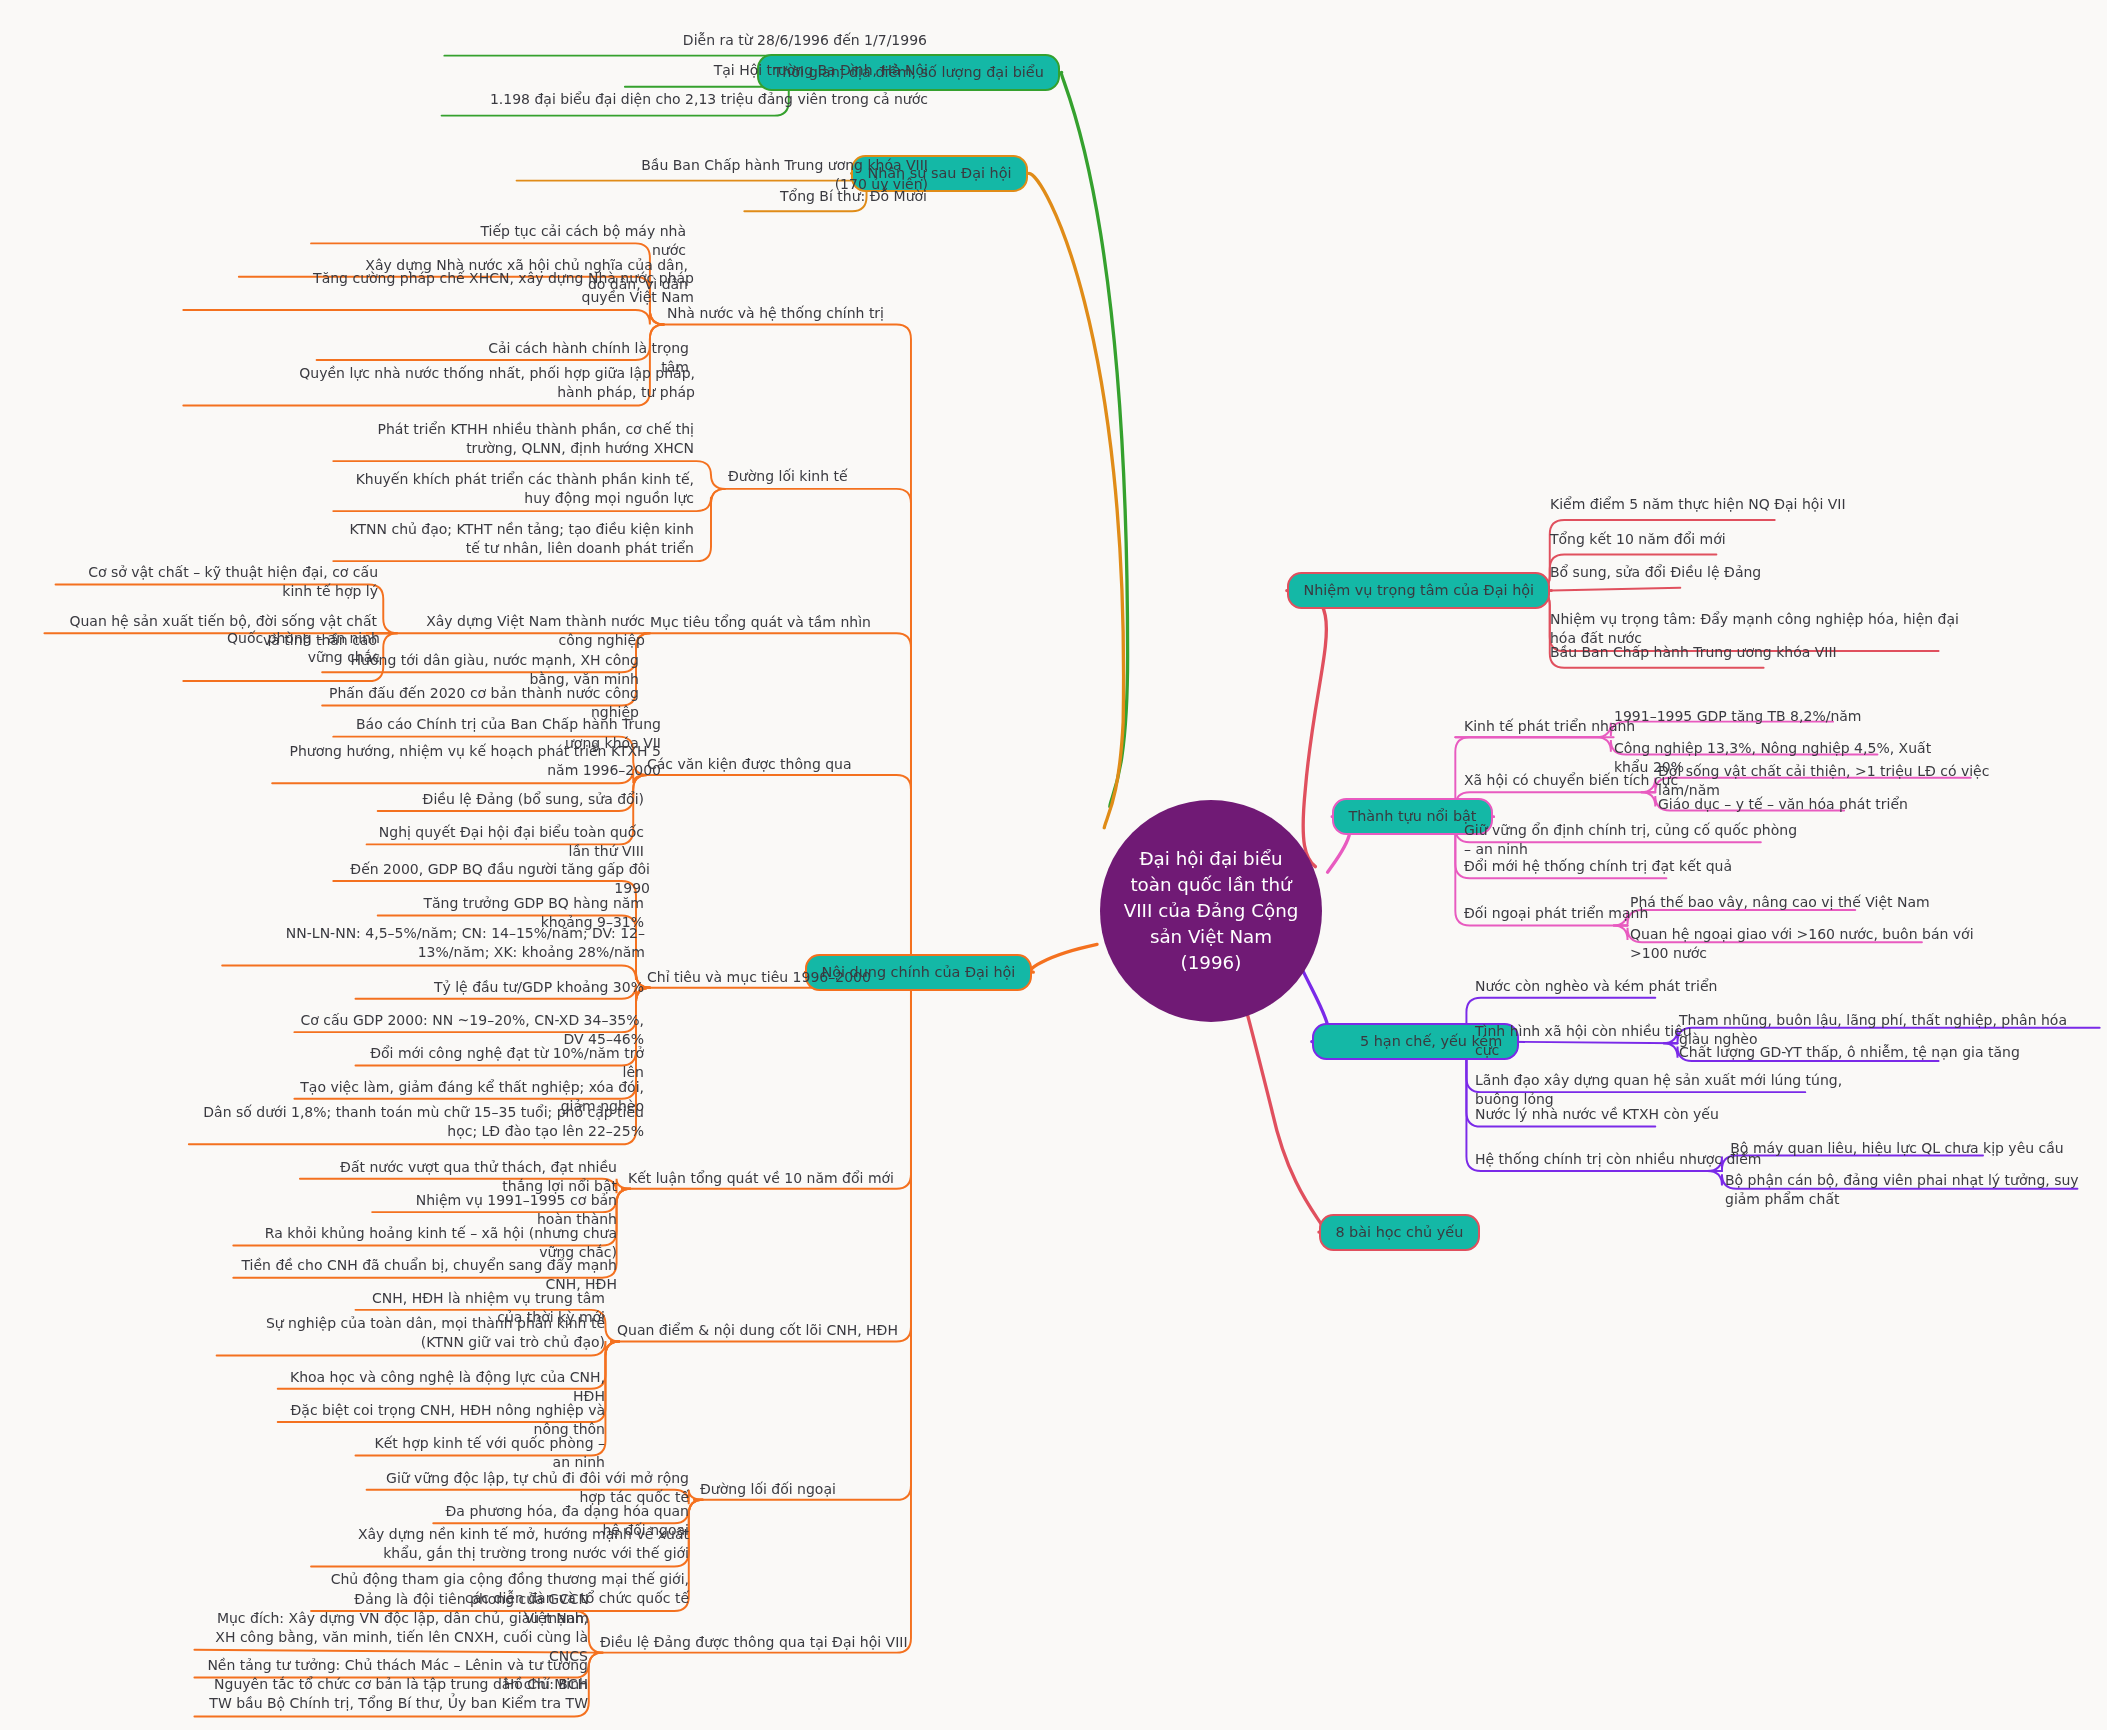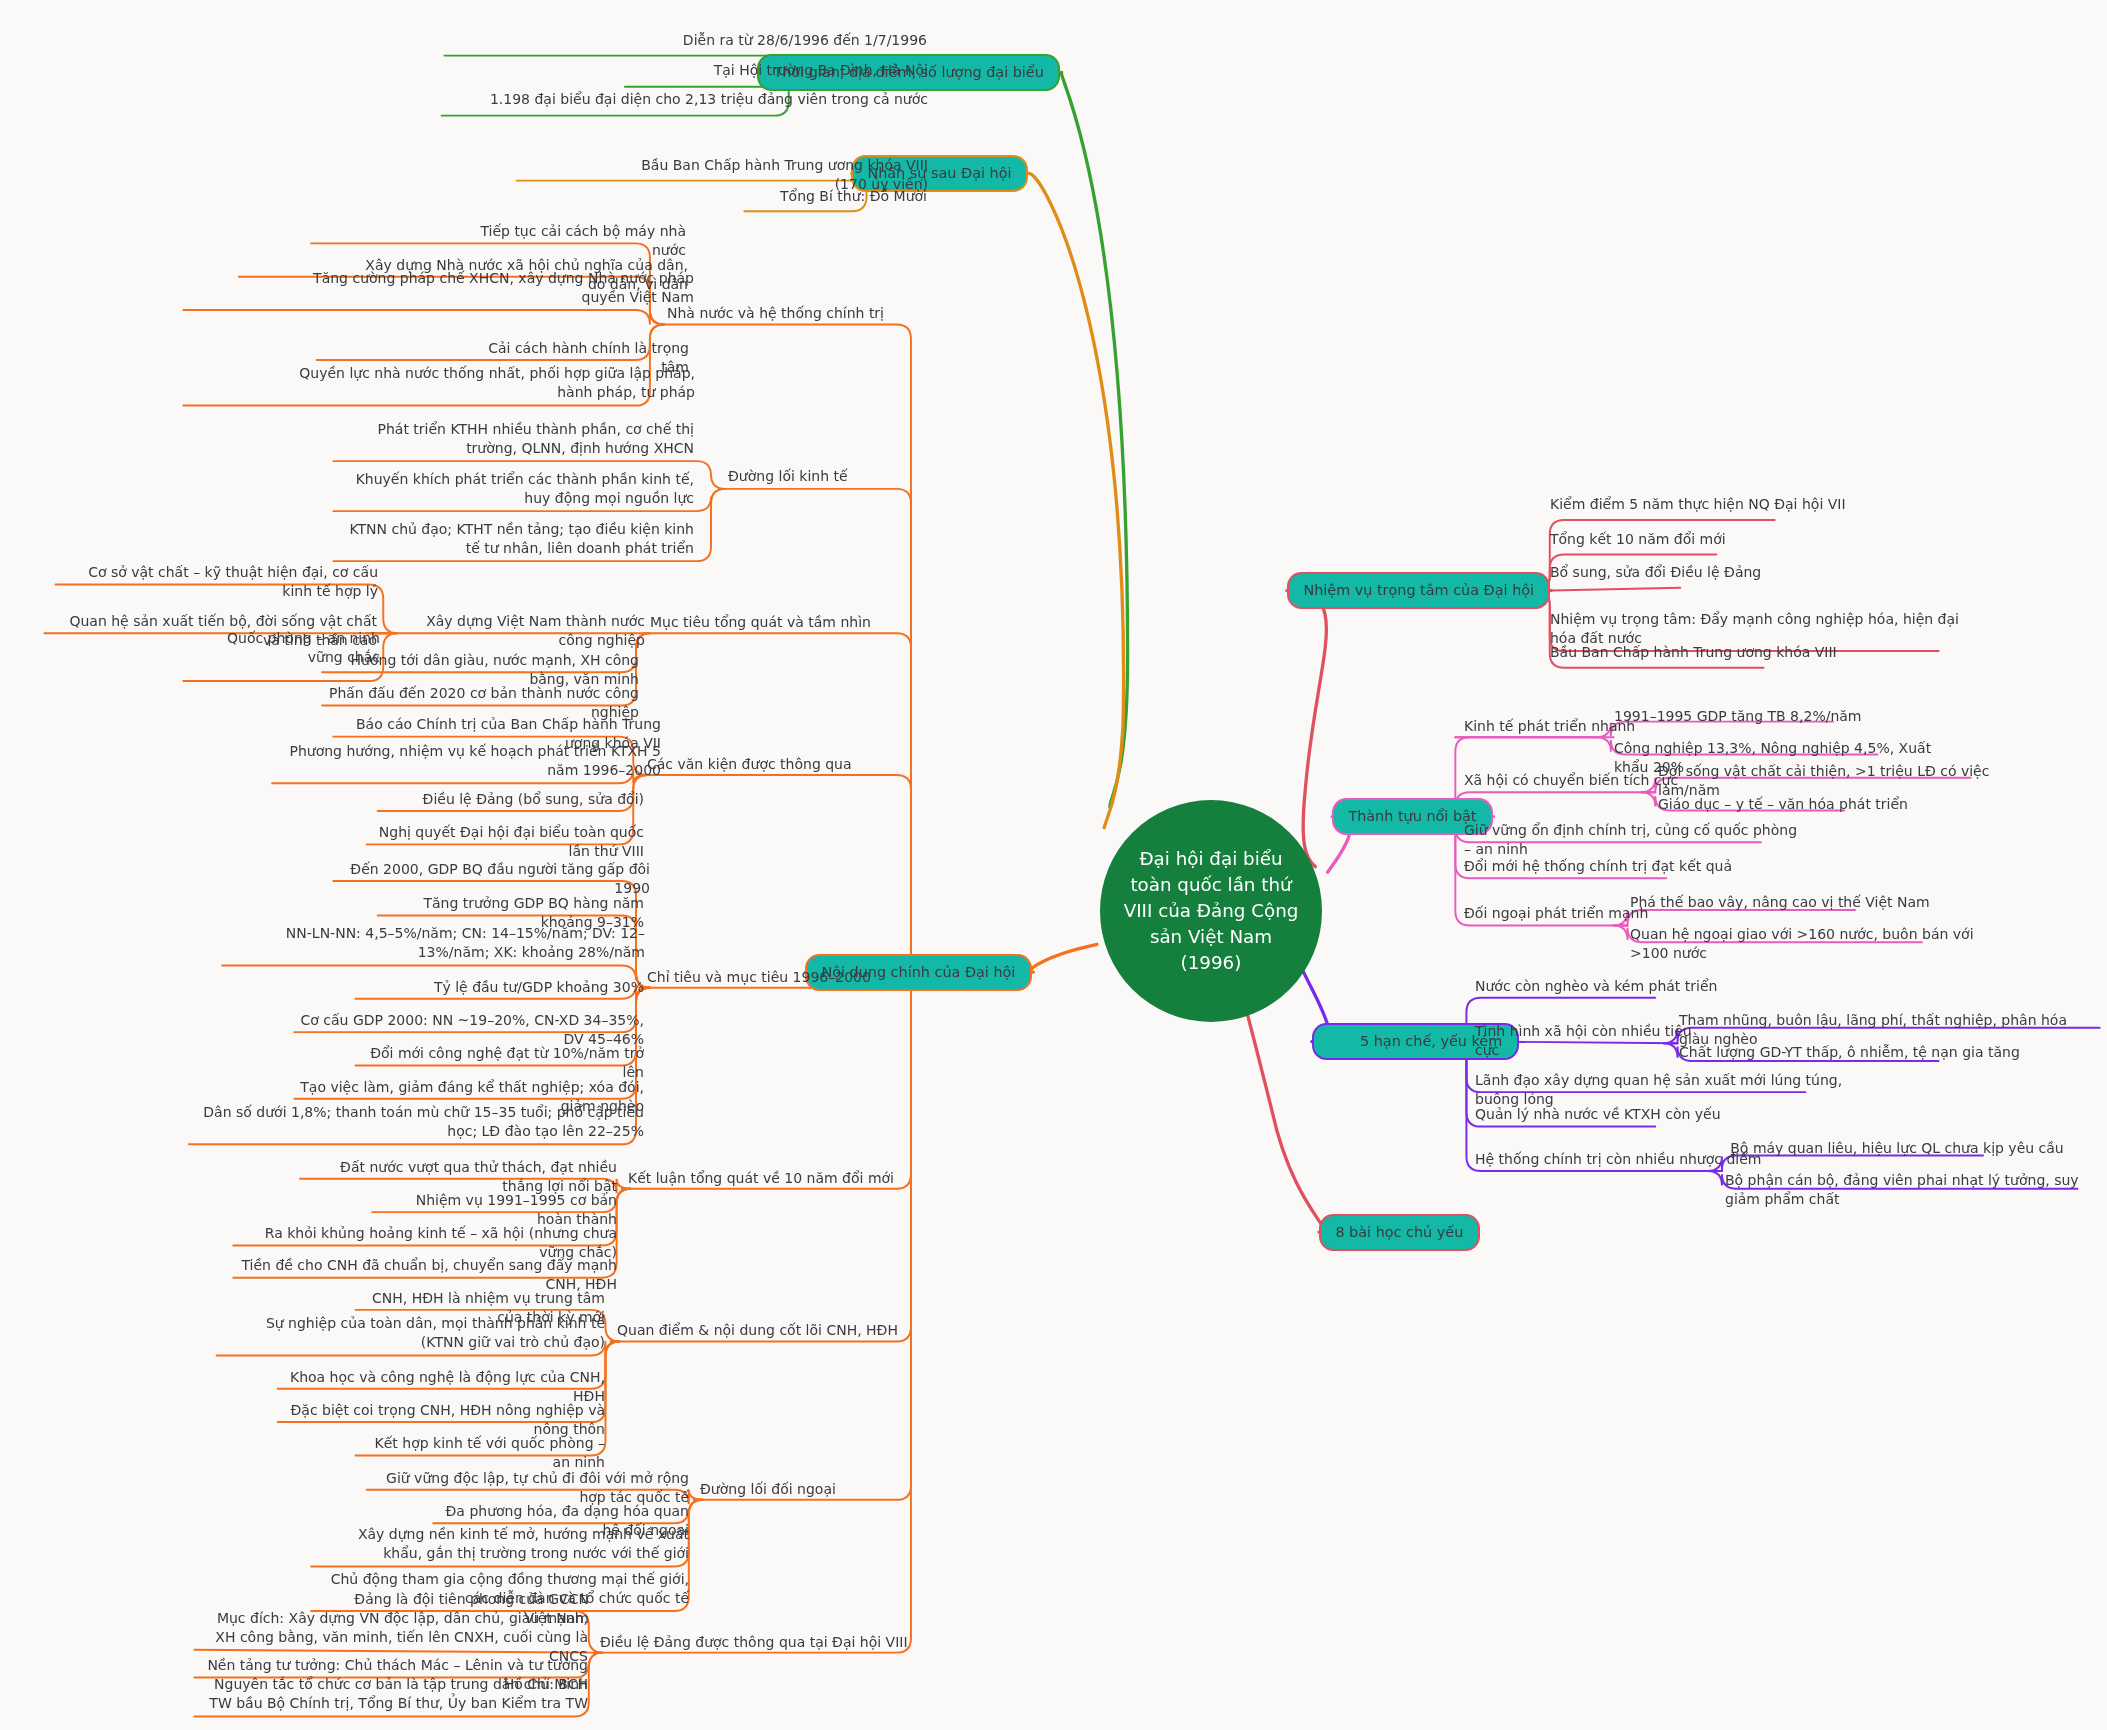--- a/index.html
+++ b/index.html
@@ -14,21 +14,21 @@
   
   .pill{border:2.2px solid #888;border-radius:14.4px;background:#14b8a6;
         font-size:14.4px;padding:6.7px 14.4px;white-space:nowrap;color:#3a3a40;}
   .pill.green{border-color:#35a12e;}
   .pill.orange{border-color:#e08c18;}
   .pill.orange2{border-color:#f4711f;}
   .pill.red{border-color:#e0505e;}
   .pill.pink{border-color:#e85bc0;}
   .pill.purple{border-color:#7a2ae8;padding-left:46px;}
   
-  #root{position:absolute;border-radius:50%;background:#15803d;color:#ffffff;
+  #root{position:absolute;border-radius:50%;background:#701a75;color:#ffffff;
         display:flex;align-items:center;justify-content:center;text-align:center;
         font-size:18.3px;line-height:1.42;padding:22px;box-sizing:border-box;}
 </style>
 </head>
 <body>
 
 <div id="canvas">
   <svg id="wires" viewBox="0 0 3795 3116" xmlns="http://www.w3.org/2000/svg">
       <path d="M1362.6796875,130 L1446,130 Q1420,130 1420,104 L1420,126 Q1420,100 1394,100 L800,100" fill="none" stroke="#35a12e" stroke-width="3.5" stroke-linecap="round"></path>
       <path d="M1362.6796875,130 L1446,130 Q1420,130 1420,156 L1420,130 Q1420,156 1394,156 L1125,156" fill="none" stroke="#35a12e" stroke-width="3.5" stroke-linecap="round"></path>
@@ -201,19 +201,19 @@
     <div class="node leaf r" style="left: 1464px; top: 857px; width: 311px;">Đổi mới hệ thống chính trị đạt kết quả</div>
     <div class="node leaf r" style="left: 1464px; top: 904px; width: 233px;">Đối ngoại phát triển mạnh</div>
     <div class="node leaf r" style="left: 1630px; top: 893px; width: 300px;">Phá thế bao vây, nâng cao vị thế Việt Nam</div>
     <div class="node leaf r" style="left: 1630px; top: 925px; width: 344px;">Quan hệ ngoại giao với &gt;160 nước, buôn bán với &gt;100 nước</div>
     <div class="node pill purple" style="left: 1312px; top: 1023px;">5 hạn chế, yếu kém</div>
     <div class="node leaf r" style="left: 1475px; top: 977px; width: 278px;">Nước còn nghèo và kém phát triển</div>
     <div class="node leaf r" style="left: 1475px; top: 1022px; width: 244px;">Tình hình xã hội còn nhiều tiêu cực</div>
     <div class="node leaf r" style="left: 1679px; top: 1011px; width: 389px;">Tham nhũng, buôn lậu, lãng phí, thất nghiệp, phân hóa giàu nghèo</div>
     <div class="node leaf r" style="left: 1679px; top: 1043px; width: 344px;">Chất lượng GD-YT thấp, ô nhiễm, tệ nạn gia tăng</div>
     <div class="node leaf r" style="left: 1475px; top: 1071px; width: 378px;">Lãnh đạo xây dựng quan hệ sản xuất mới lúng túng, buông lỏng</div>
-    <div class="node leaf r" style="left: 1475px; top: 1105px; width: 289px;">Quản lý nhà nước về KTXH còn yếu</div>
+    <div class="node leaf r" style="left: 1475px; top: 1105px; width: 289px;">Nước lý nhà nước về KTXH còn yếu</div>
     <div class="node leaf r" style="left: 1475px; top: 1150px; width: 311px;">Hệ thống chính trị còn nhiều nhược điểm</div>
     <div class="node leaf r" style="left: 1725px; top: 1139px; width: 344px; text-align: center;">Bộ máy quan liêu, hiệu lực QL chưa kịp yêu cầu</div>
     <div class="node leaf r" style="left: 1725px; top: 1171px; width: 383px;">Bộ phận cán bộ, đảng viên phai nhạt lý tưởng, suy giảm phẩm chất</div>
     <div class="node pill red" style="left: 1319px; top: 1214px;">8 bài học chủ yếu</div>
   </div>
 
 
 </body></html>

